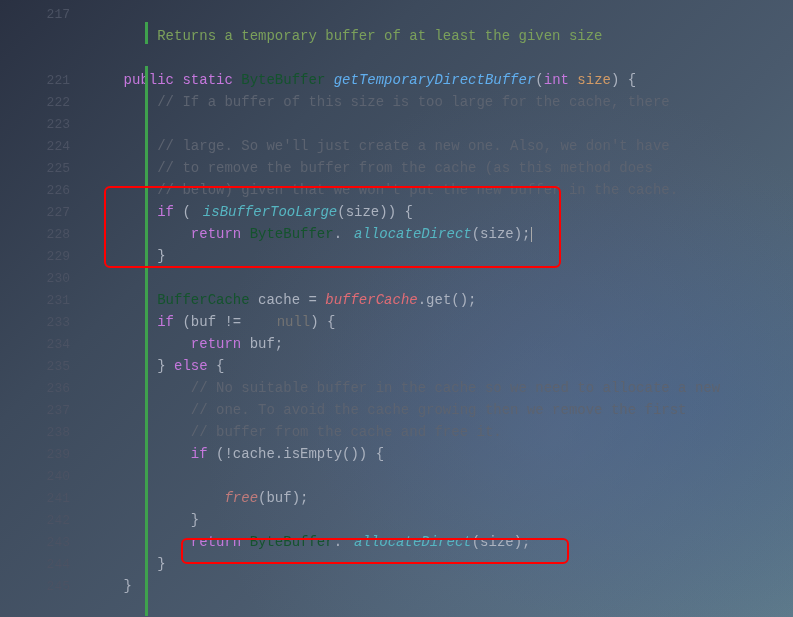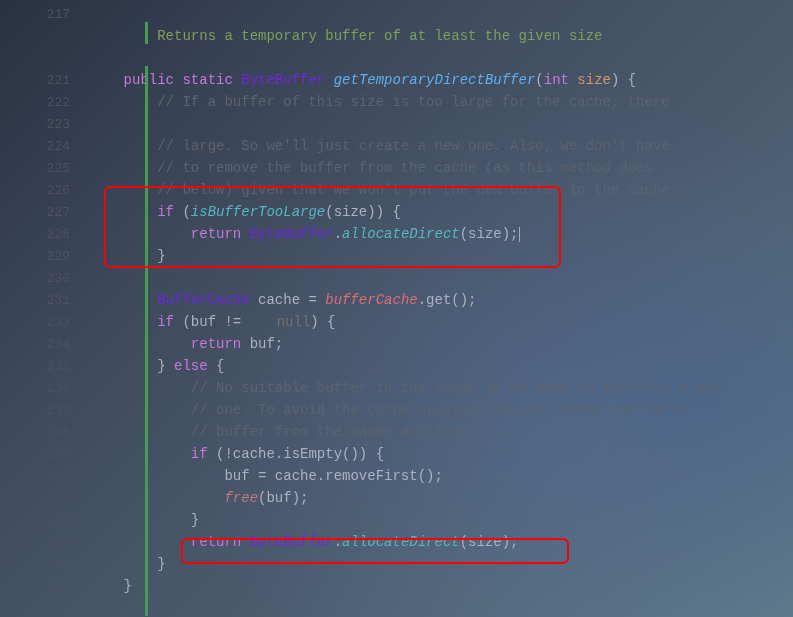--- a/index.html
+++ b/index.html
@@ -43,23 +43,23 @@
     }
     .green-bar {
       position: absolute;
       left: 145px;
       width: 3px;
       background: #3fa14d;
     }
     .doc-comment { color: #7ba05b; }
     .comment { color: #5c6370; }
     .keyword { color: #c678dd; }
-    .type { color: #6d28d9; }
+    .type { color: #14532d; }
     .method-def { color: #61afef; font-style: italic; }
-    .method-italic { color: #56b6c2; font-style: italic; }
+    .method-italic { color: #56b6c2; font-style: italic; margin-left: 12px; }
     .method-call-italic { color: #c07b7b; font-style: italic; }
     .var-italic { color: #e06c75; font-style: italic; }
     .param { color: #d19a66; margin-top: 14px; }
     .punc { color: #abb2bf; }
     .null { color: #737373; margin-left: 27px; }
     .highlight-box {
       position: absolute;
       border: 2px solid #ff0000;
       border-radius: 6px;
       pointer-events: none;
@@ -169,21 +169,20 @@
     <div class="line">
       <span class="gutter">238</span>
       <span class="code"><span>            </span><span class="comment">// buffer from the cache and free it.</span></span>
     </div>
     <div class="line">
       <span class="gutter">239</span>
       <span class="code"><span>            </span><span class="keyword">if</span><span class="punc"> (!cache.isEmpty()) {</span></span>
     </div>
     <div class="line">
       <span class="gutter">240</span>
-      <span class="code"><span>                </span><span class="punc">buf = cache.removeFirst();</span></span>
     </div>
     <div class="line">
       <span class="gutter">241</span>
       <span class="code"><span>                </span><span class="method-call-italic">free</span><span class="punc">(buf);</span></span>
     </div>
     <div class="line">
       <span class="gutter">242</span>
       <span class="code"><span>            </span><span class="punc">}</span></span>
     </div>
     <div class="line">

